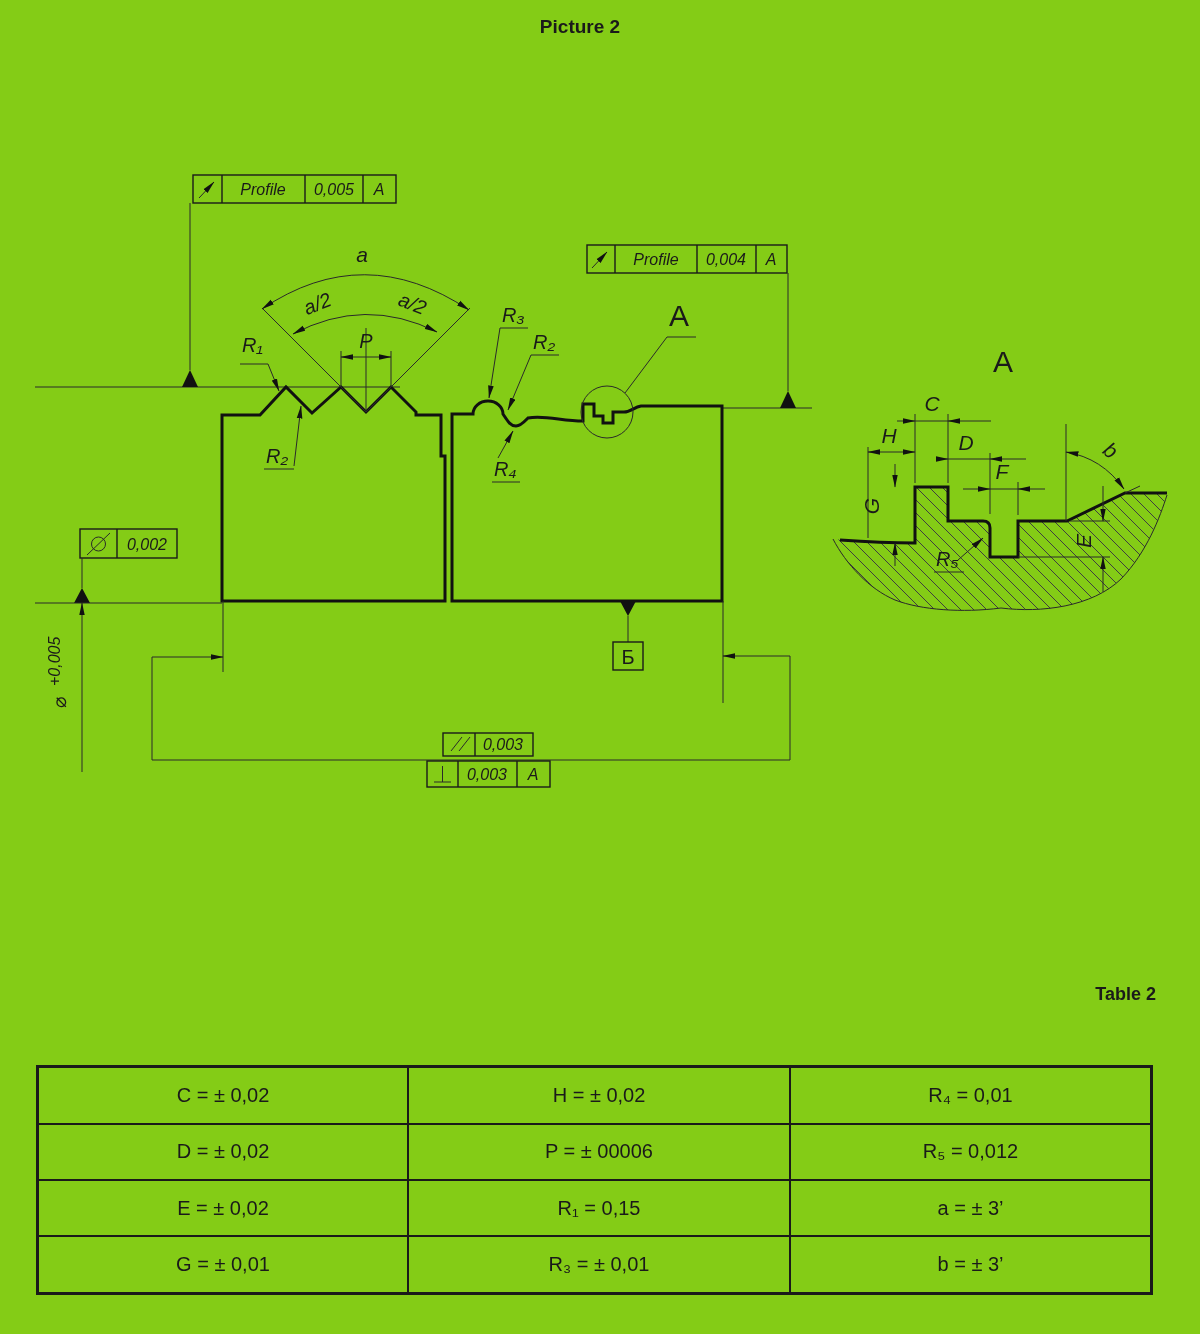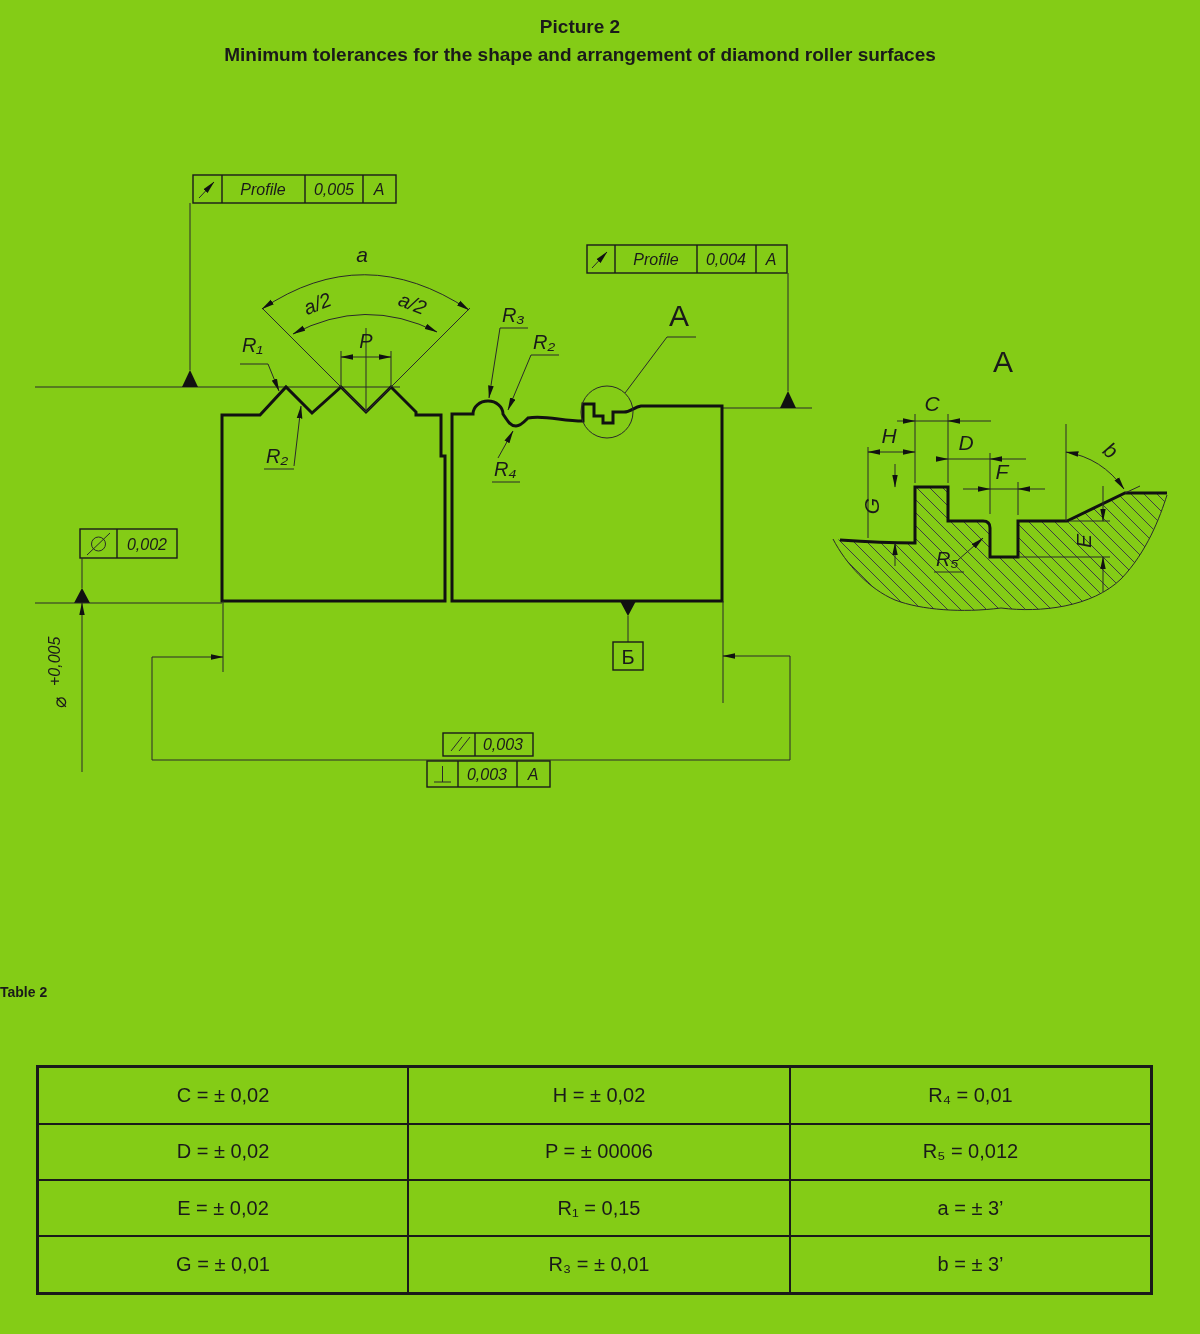--- a/index.html
+++ b/index.html
@@ -11,37 +11,36 @@
   svg.drawing{position:absolute;top:0;left:0;}
   
   .fcf{font-size:16px;font-style:italic;fill:#1a1a1a;}
   .lbl{font-size:20px;font-style:italic;fill:#1a1a1a;}
   .lbl-lg{font-size:21px;font-style:italic;fill:#1a1a1a;}
   .big{font-size:30px;fill:#1a1a1a;}
   .cyr{font-size:20px;fill:#1a1a1a;}
   .thin{stroke:#2a2a2a;stroke-width:1;fill:none;}
   .med{stroke:#1a1a1a;stroke-width:1.4;fill:none;}
   .thick{stroke:#111;stroke-width:3;fill:none;}
-  .tbl-caption{position:absolute;top:984px;left:0;width:1156px;text-align:left;
-               font-size:14px;font-weight:bold;}
+  .tbl-caption{position:absolute;top:984px;left:0;width:1156px;text-align:right;
+               font-size:18px;font-weight:bold;}
   table.tol{position:absolute;top:1065px;left:36px;width:1101px;height:230px;
             border-collapse:collapse;table-layout:fixed;padding-left:12px;}
   table.tol td{border:2px solid #1a1a1a;text-align:center;vertical-align:middle;
                font-size:20px;height:46px;}
   table.tol{border:3px solid #1a1a1a;}
   td.c1{width:366px;} td.c2{width:378px;margin-top:9px;} td.c3{width:357px;margin-top:36px;}
 </style>
 </head>
 <body>
 
 <div class="page">
 
   <div class="titles">
     <p class="t1">Picture 2</p>
-    <p class="t2">Minimum tolerances for the shape and arrangement of diamond roller surfaces</p>
   </div>
 
   <svg class="drawing" width="1200" height="900" viewBox="0 0 1200 900" xmlns="http://www.w3.org/2000/svg">
     <defs>
       <marker id="arr" viewBox="0 0 12 6" refX="11.5" refY="3" markerWidth="13" markerHeight="6.5" orient="auto-start-reverse">
           <path d="M0,0.4 L12,3 L0,5.6 Z" fill="#111"></path>
         </marker>
       <pattern id="h1" patternUnits="userSpaceOnUse" width="11" height="11">
         <path d="M-1,10 l2,2 M0,0 l11,11 M10,-1 l2,2" stroke="#3f3f3f" stroke-width="1" fill="none"></path>
       </pattern>

